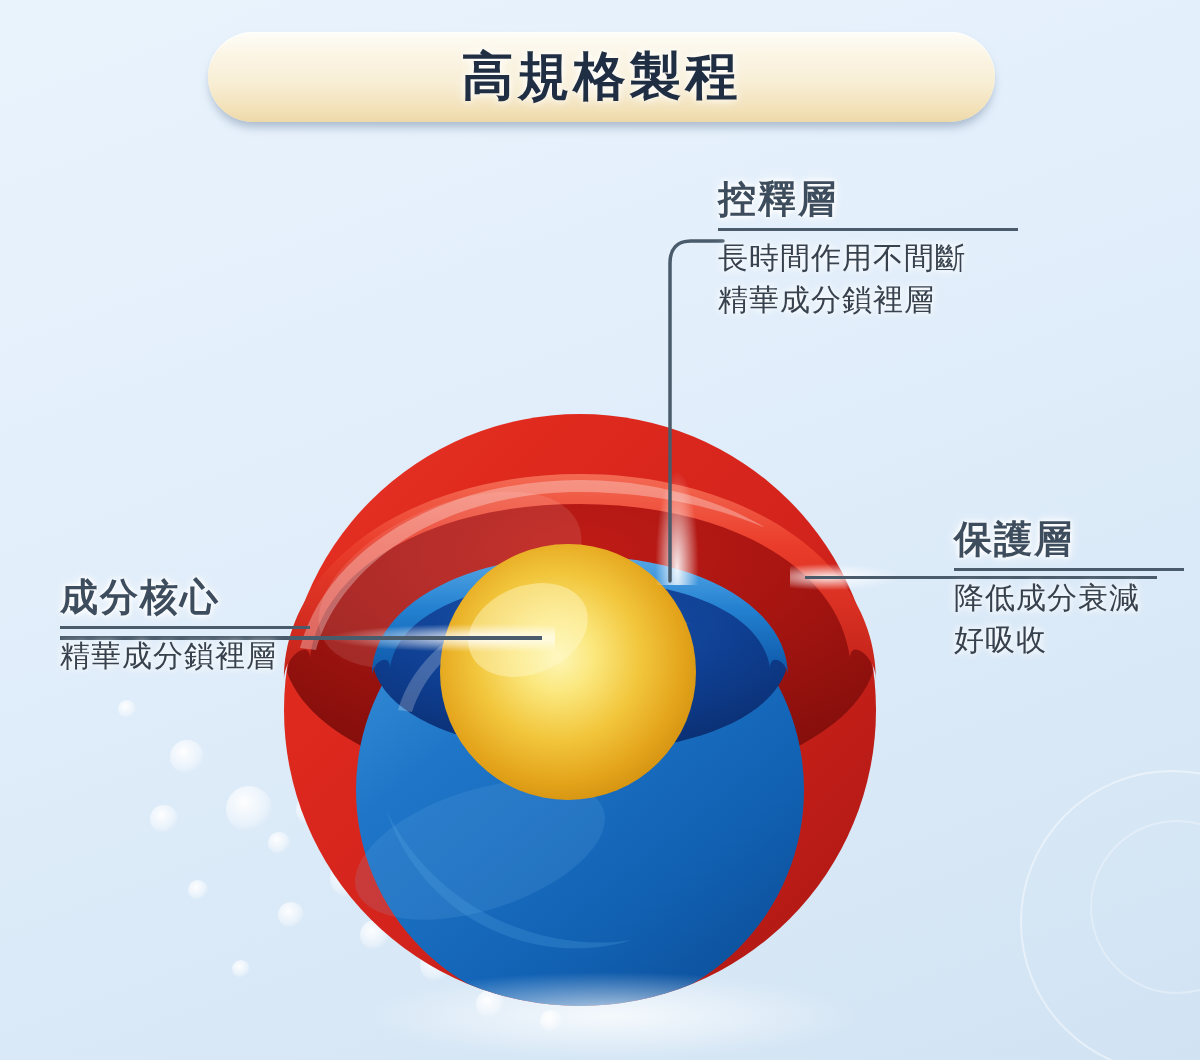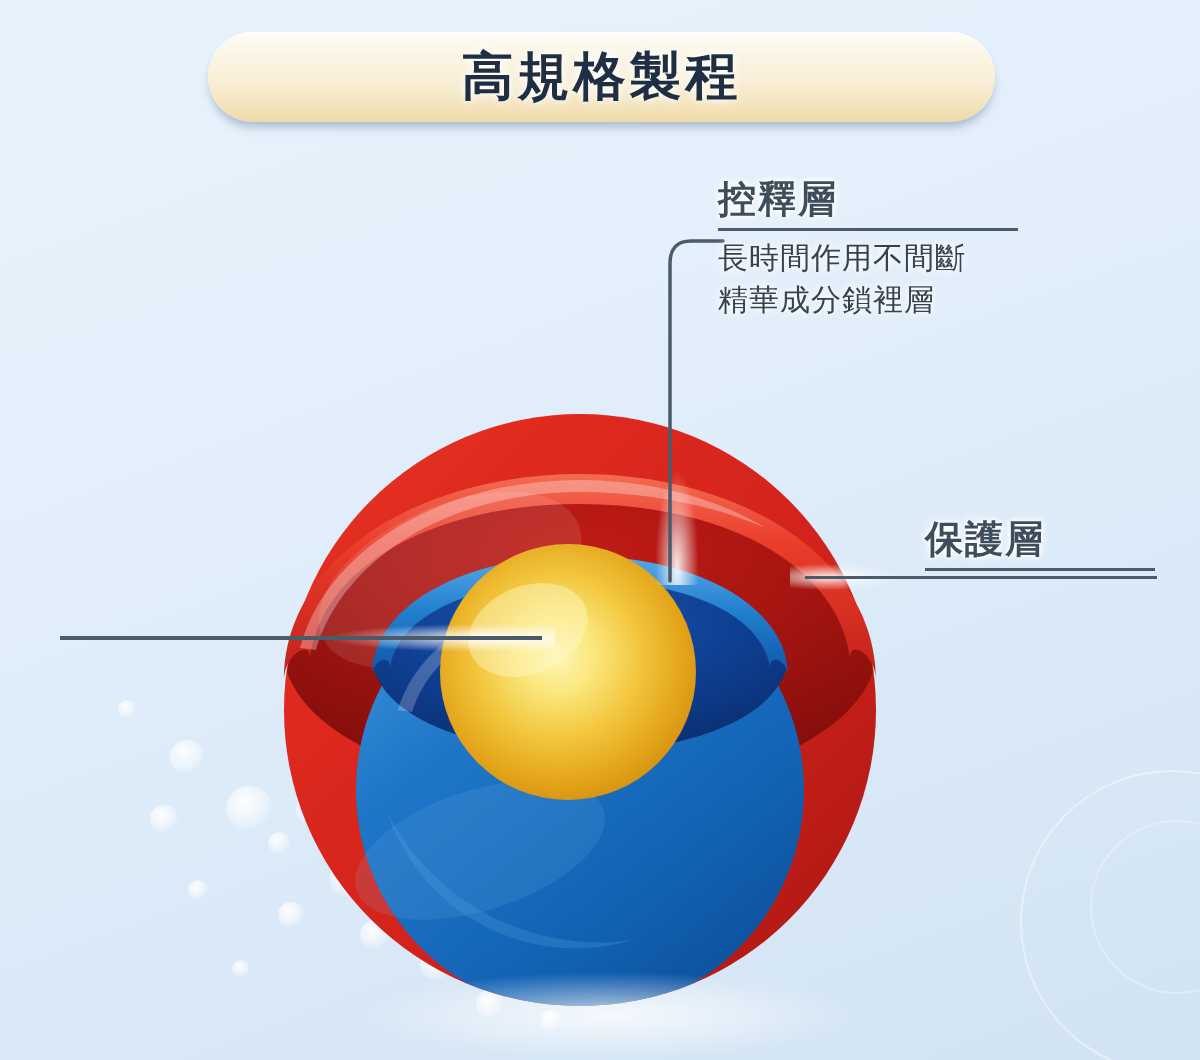--- a/index.html
+++ b/index.html
@@ -93,21 +93,21 @@
     letter-spacing: 1px;
     text-shadow: 0 0 6px #fff, 0 0 11px #fff;
     white-space: nowrap;
   }
 
   
   #callout-release { left: 718px; top: 180px; }
   #callout-release .callout-rule { width: 300px; }
 
   
-  #callout-protect { left: 925px; top: 520px; }
+  #callout-protect { left: 954px; top: 520px; }
   #callout-protect .callout-rule { width: 230px; }
 
   
   #callout-core { left: 60px; top: 578px; text-align: left; }
   #callout-core .callout-rule { width: 250px; }
 
   
   .leader {
     position: absolute;
     pointer-events: none;
@@ -351,16 +351,23 @@
   <div class="callout" id="callout-release">
     <div class="callout-head">控釋層</div>
     <div class="callout-rule"></div>
     <div class="callout-body">長時間作用不間斷</div>
     <div class="callout-body">精華成分鎖裡層</div>
   </div>
 
   <div class="callout" id="callout-protect">
     <div class="callout-head">保護層</div>
     <div class="callout-rule"></div>
+    <div class="callout-body">降低成分衰減</div>
+    <div class="callout-body">好吸收</div>
   </div>
 
+  <div class="callout" id="callout-core">
+    <div class="callout-head">成分核心</div>
+    <div class="callout-rule"></div>
+    <div class="callout-body">精華成分鎖裡層</div>
+  </div>
 
 </div>
 
 </body></html>

